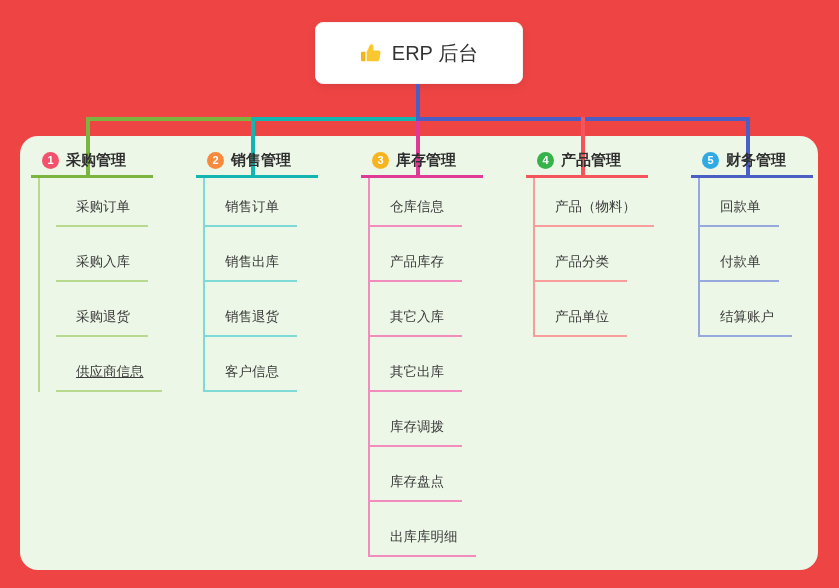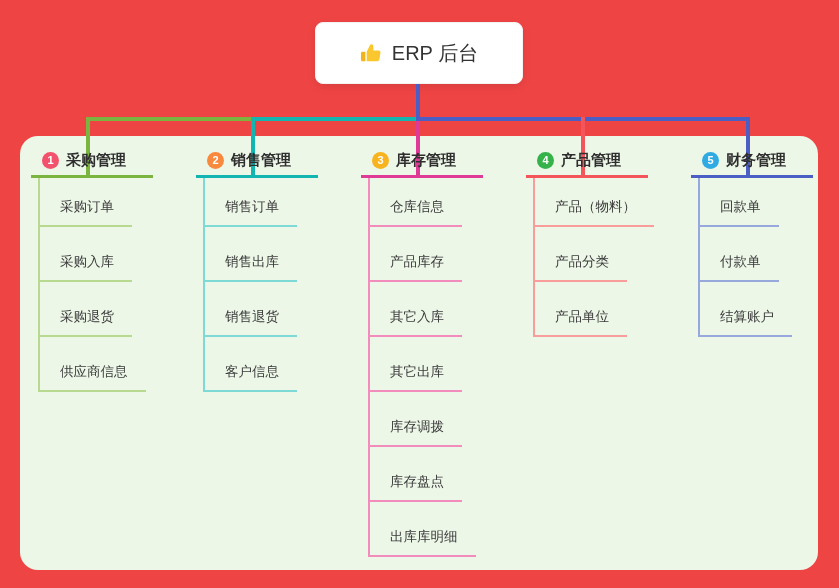--- a/index.html
+++ b/index.html
@@ -68,25 +68,25 @@
     <div class="line" style="left: 251px; top: 117px; width: 4px; height: 61px; background: rgb(19, 181, 177);"></div>
     <div class="line" style="left: 416px; top: 121px; width: 4px; height: 57px; background: rgb(224, 58, 151);"></div>
     <div class="line" style="left: 581px; top: 117px; width: 4px; height: 61px; background: rgb(244, 85, 90);"></div>
     <div class="line" style="left: 746px; top: 117px; width: 4px; height: 61px; background: rgb(74, 94, 196);"></div>
     <div class="branch" style="left: 30px;">
       <div class="branch-header">
         <span class="badge" style="background: rgb(242, 82, 107);">1</span>
         <span class="branch-title">采购管理</span>
       </div>
       <div class="header-line" style="background: rgb(124, 180, 64);"></div>
-      <div class="items" style="border-left: 2px solid rgb(183, 218, 144);">
+      <div class="items" style="border-left: 2px solid rgb(183, 218, 144); padding-left: 16px;">
         <div class="item" style="border-bottom: 2px solid rgb(183, 218, 144);">采购订单</div>
         <div class="item" style="border-bottom: 2px solid rgb(183, 218, 144);">采购入库</div>
         <div class="item" style="border-bottom: 2px solid rgb(183, 218, 144);">采购退货</div>
-        <div class="item" style="border-bottom: 2px solid rgb(183, 218, 144);">供应商信息</div>
+        <div class="item" style="border-bottom: 2px solid rgb(183, 218, 144); text-decoration: underline;">供应商信息</div>
       </div>
     </div>
     <div class="branch" style="left: 195px;">
       <div class="branch-header">
         <span class="badge" style="background: rgb(249, 138, 61);">2</span>
         <span class="branch-title">销售管理</span>
       </div>
       <div class="header-line" style="background: rgb(19, 181, 177);"></div>
       <div class="items" style="border-left: 2px solid rgb(126, 218, 214);">
         <div class="item" style="border-bottom: 2px solid rgb(126, 218, 214);">销售订单</div>

